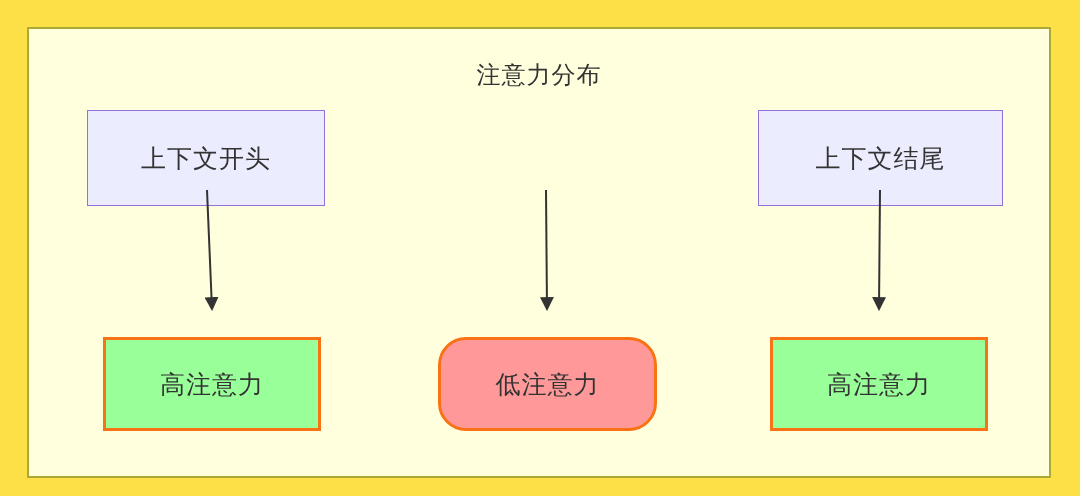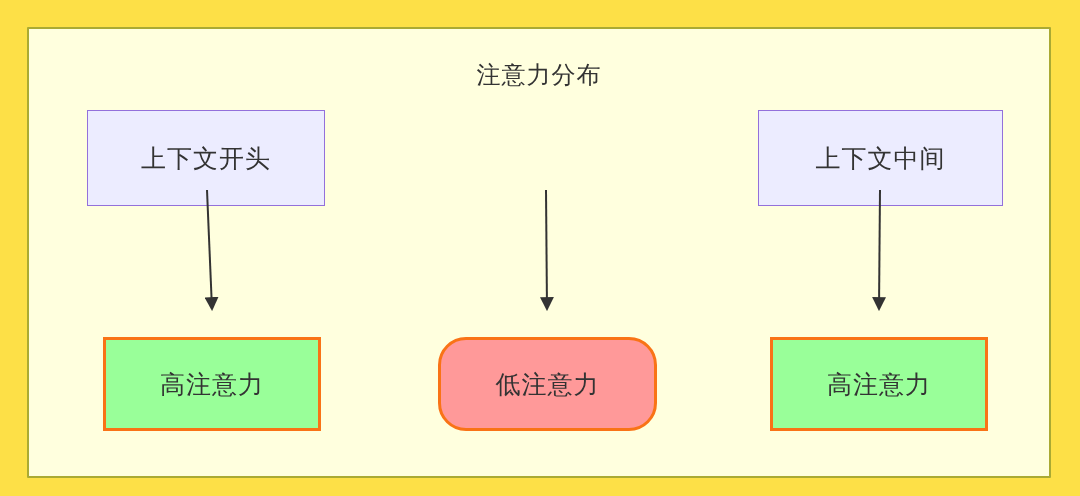--- a/index.html
+++ b/index.html
@@ -86,21 +86,21 @@
 <div class="canvas">
 
   <div class="cluster">
     <div class="cluster-title">注意力分布</div>
   </div>
 
   <div class="node node-context" id="node-context-start">
     <span>上下文开头</span>
   </div>
   <div class="node node-context" id="node-context-end">
-    <span>上下文中间</span>
+    <span>上下文结尾</span>
   </div>
 
   <div class="node node-attention attention-high" id="node-attention-1">
     <span>高注意力</span>
   </div>
   <div class="node node-attention attention-low" id="node-attention-2">
     <span>低注意力</span>
   </div>
   <div class="node node-attention attention-high" id="node-attention-3">
     <span>高注意力</span>

